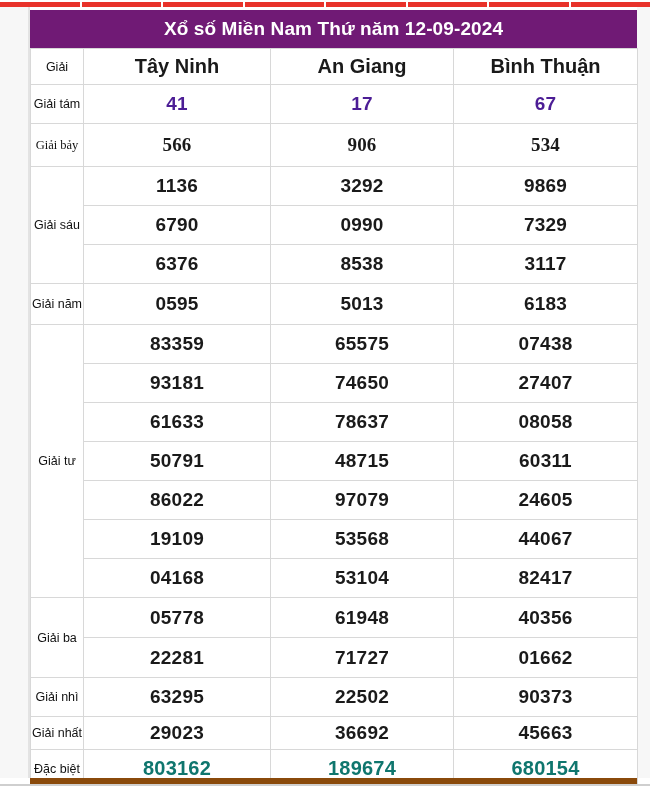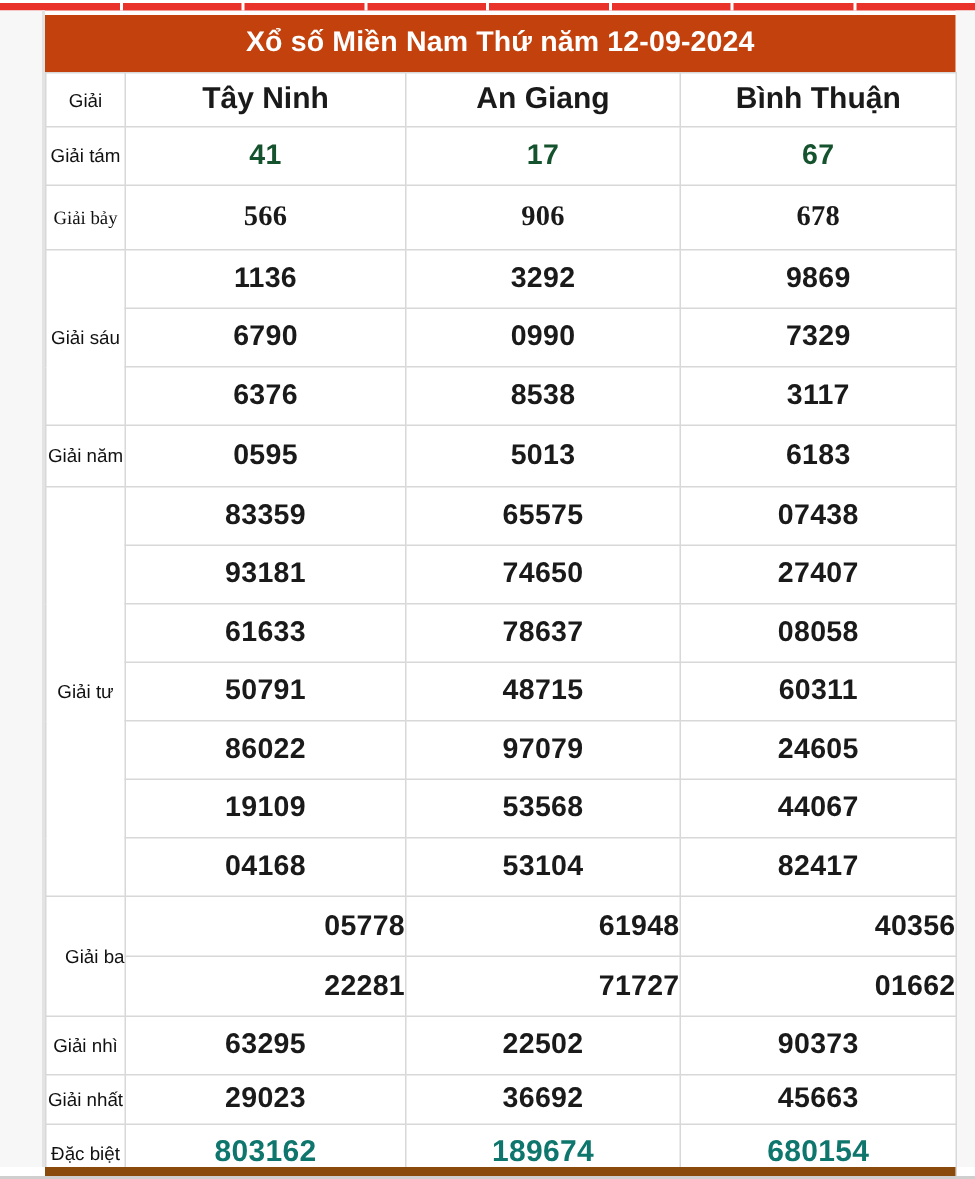--- a/index.html
+++ b/index.html
@@ -85,21 +85,21 @@
     left: 30px;
     top: 10px;
     width: 607px;
     background: #ffffff;
     box-sizing: border-box;
   }
 
   .board-title {
     height: 38px;
     line-height: 38px;
-    background: #c2410c;
+    background: #701a75;
     color: #ffffff;
     text-align: center;
     font-size: 19px;
     font-weight: bold;
     letter-spacing: .1px;
     white-space: nowrap;
   }
 
   table.results {
     width: 607px;
@@ -129,35 +129,35 @@
     font-size: 20px;
     font-weight: bold;
     height: 35px;
   }
   table.results td.num {
     font-size: 19px;
     font-weight: bold;
     letter-spacing: .2px;
   }
   table.results td.num.hot {
-    color: #14532d;
+    color: #4c1d95;
   }
   table.results td.num.special {
     color: #0f766e;
     font-size: 20px;
   }
 
   
   tr.r-head td   { height: 35px; }
   tr.r-tam td    { height: 38px; }
   tr.r-bay td    { height: 42px; font-family: Liberation Serif, serif; }
   tr.r-sau td    { height: 38px; }
   tr.r-nam td    { height: 40px; text-align: center; }
   tr.r-tu td     { height: 38px; }
-  tr.r-ba td     { height: 39px; text-align: right; }
+  tr.r-ba td     { height: 39px; }
   tr.r-nhi td    { height: 38px; }
   tr.r-nhat td   { height: 32px; }
   tr.r-db td     { height: 37px; }
 
   td.label.span { font-size: 12.5px; }
 </style>
 </head>
 <body>
 
 <div class="page">
@@ -197,21 +197,21 @@
           <tr class="r-tam">
             <td class="label span" rowspan="1">Giải tám</td>
             <td class="num hot">41</td>
             <td class="num hot">17</td>
             <td class="num hot">67</td>
           </tr>
           <tr class="r-bay">
             <td class="label span" rowspan="1">Giải bảy</td>
             <td class="num">566</td>
             <td class="num">906</td>
-            <td class="num">678</td>
+            <td class="num">534</td>
           </tr>
           <tr class="r-sau">
             <td class="label span" rowspan="3">Giải sáu</td>
             <td class="num">1136</td>
             <td class="num">3292</td>
             <td class="num">9869</td>
           </tr>
           <tr class="r-sau">
             <td class="num">6790</td>
             <td class="num">0990</td>

